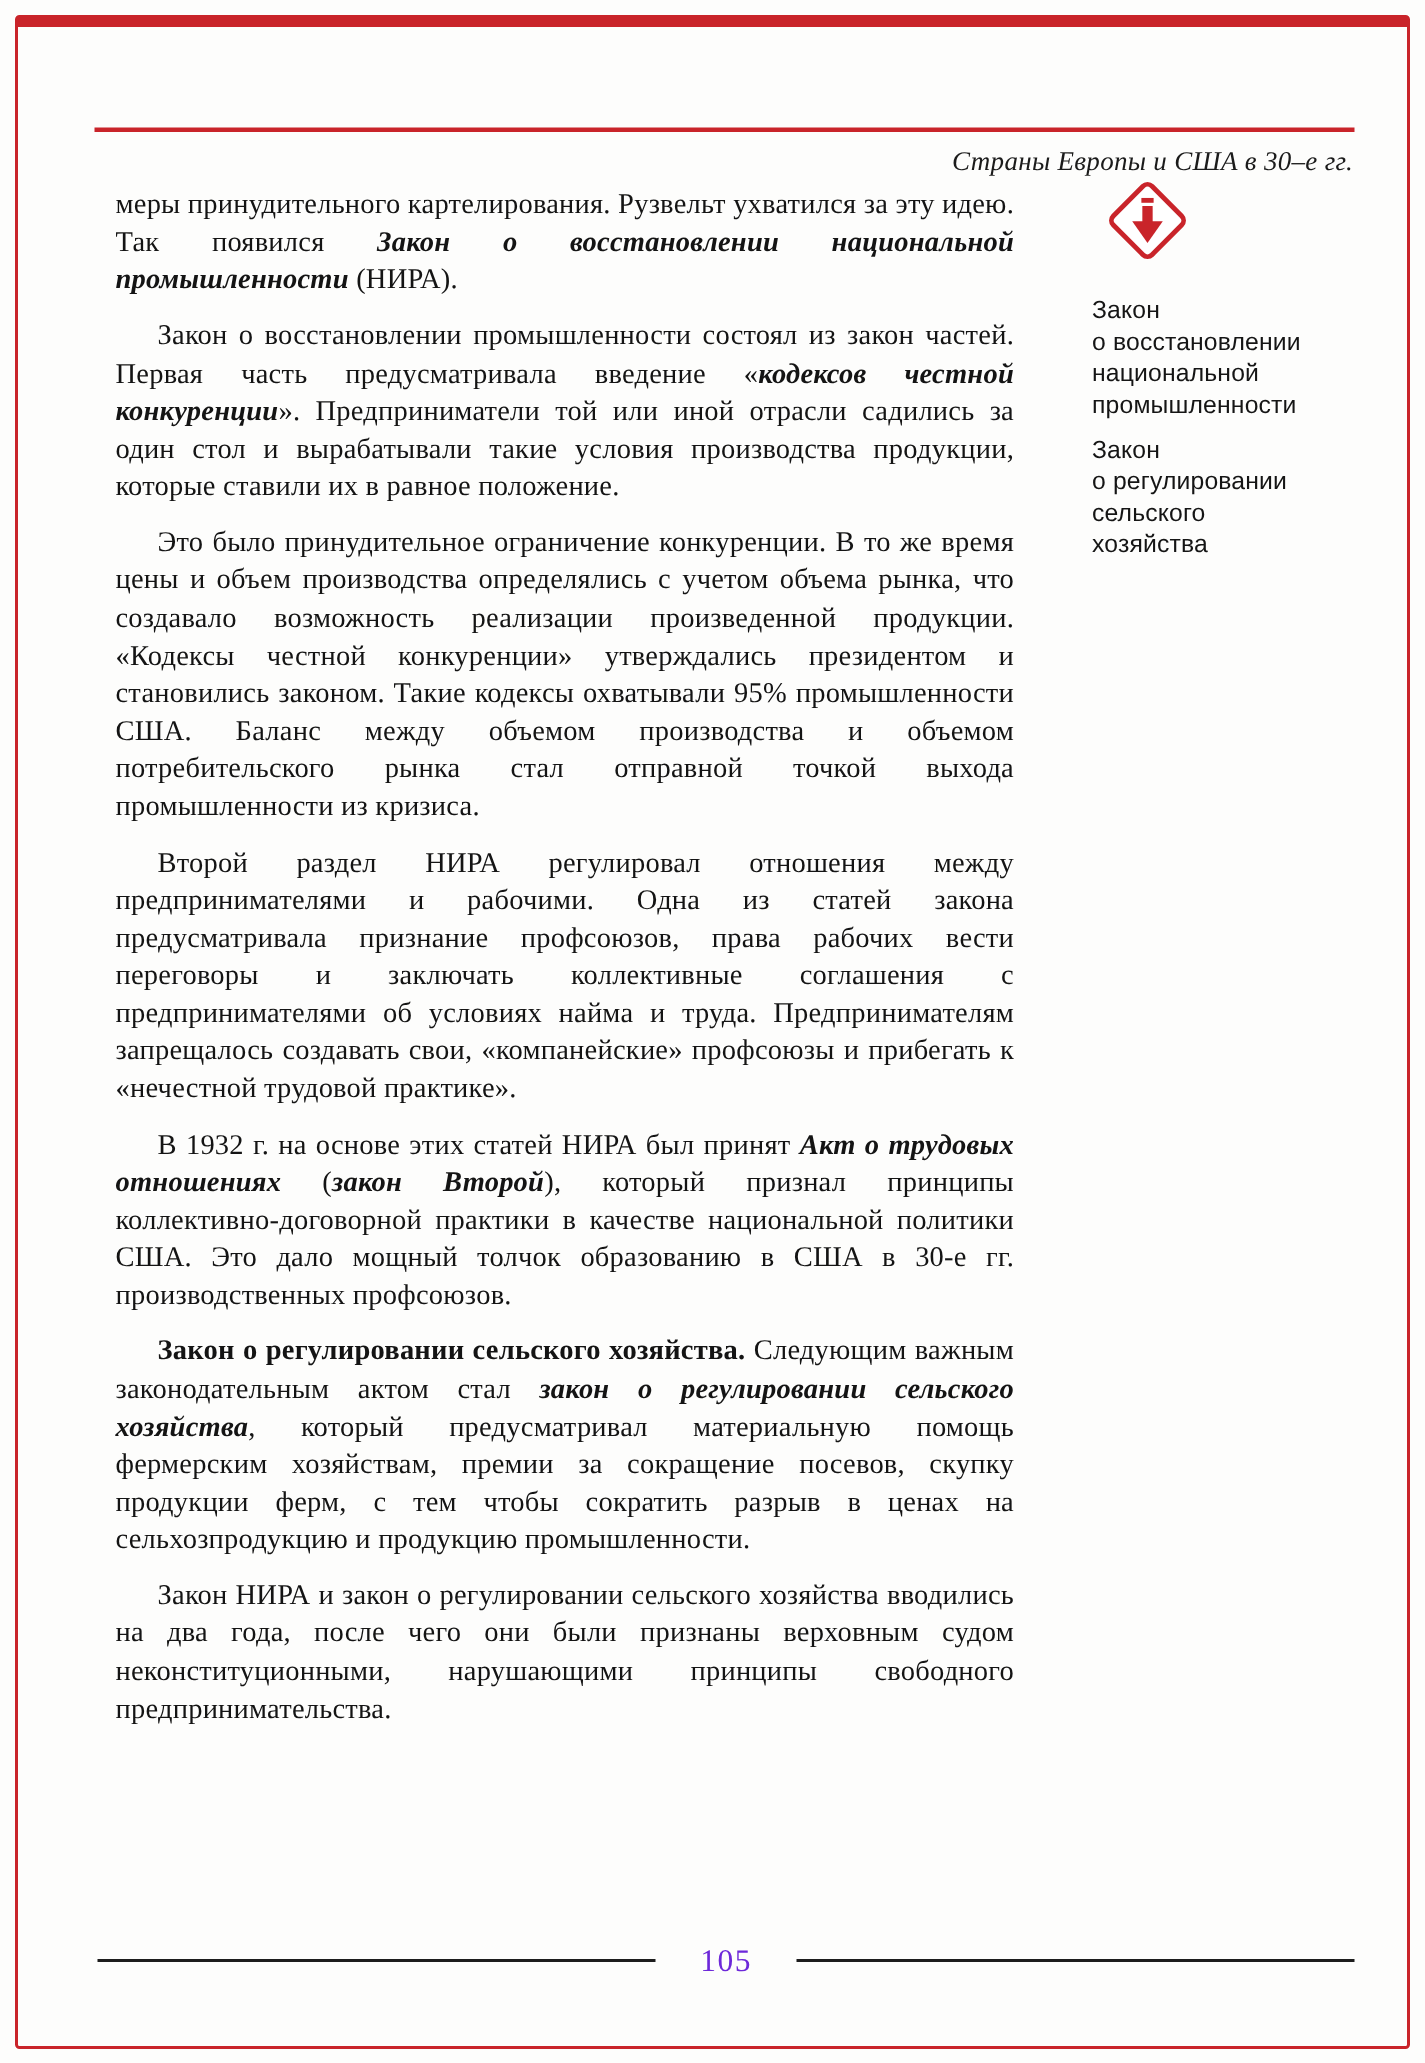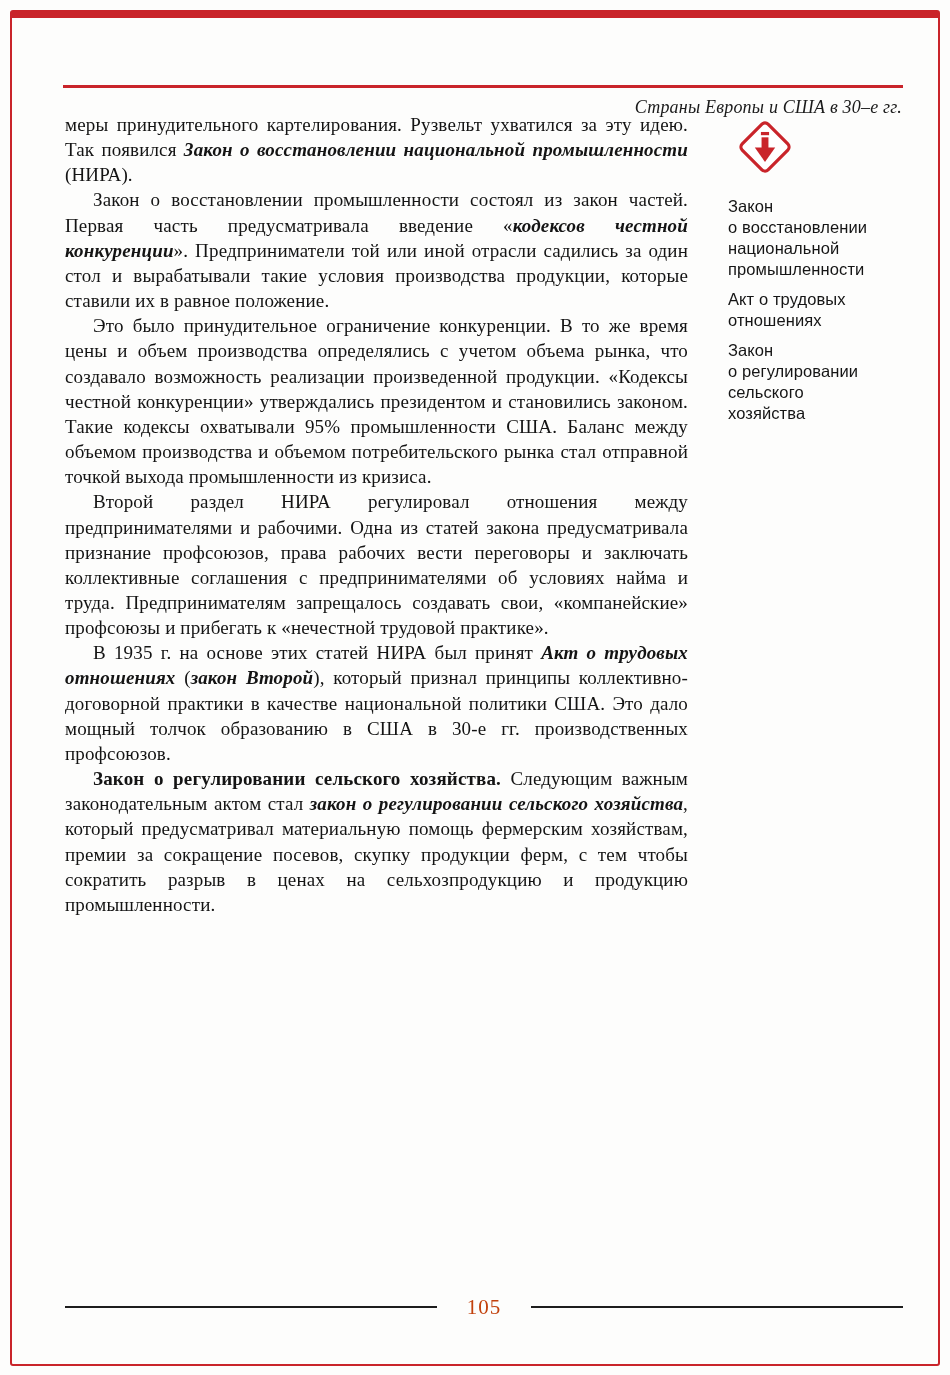--- a/index.html
+++ b/index.html
@@ -32,75 +32,74 @@
   }
   .header-rule{
     position:absolute;top:85px;left:63px;right:47px;height:2.5px;
     background:var(--red);
   }
   .text-column{
     position:absolute;left:65px;top:112px;width:623px;
     font-size:19px;line-height:25.15px;text-align:justify;
     letter-spacing:0.15px;
   }
-  .text-column p{margin:0;}
+  .text-column p{margin:12px;}
   .text-column p.indent{text-indent:28px;}
   .text-column .b{font-weight:bold;}
   .text-column .bi{font-weight:bold;font-style:italic;}
   .sidebar{
     position:absolute;left:712px;top:116px;width:200px;
     font-family:"Liberation Sans", sans-serif;
     margin-left:16px;
   }
   .sidebar-icon{width:58px;height:58px;margin:2px 0 16px 8px;}
   .sidebar-item{
     font-size:16.5px;line-height:21px;color:#151515;
     white-space:pre-line;margin-bottom:9px;letter-spacing:0.1px;
   }
   .page-footer{
     position:absolute;left:65px;right:47px;top:1293px;height:28px;
     display:flex;align-items:center;
   }
   .footer-rule{flex:1;height:2.5px;background:#1d1d1d;}
   .page-number{
     font-size:21px;letter-spacing:1px;padding:0 30px;
-    font-family:"Liberation Serif", serif;color:#c2410c;
+    font-family:"Liberation Serif", serif;color:#6d28d9;
   }
 </style>
 </head>
 <body>
 
 <div class="frame"></div>
 
 <div class="running-header">Страны Европы и США в 30–е гг.</div>
 <div class="header-rule"></div>
 
 <div class="text-column">
     <p class=""><span>меры принудительного картелирования. Рузвельт ухватился за эту идею. Так появился </span><span class="bi">Закон о восстановлении национальной промышленности</span><span> (НИРА).</span></p>
     <p class="indent"><span>Закон о восстановлении промышленности состоял из закон частей. Первая часть предусматривала введение «</span><span class="bi">кодексов честной конкуренции</span><span>». Предприниматели той или иной отрасли садились за один стол и вырабатывали такие условия производства продукции, которые ставили их в равное положение.</span></p>
     <p class="indent"><span>Это было принудительное ограничение конкуренции. В то же время цены и объем производства определялись с учетом объема рынка, что создавало возможность реализации произведенной продукции. «Кодексы честной конкуренции» утверждались президентом и становились законом. Такие кодексы охватывали 95% промышленности США. Баланс между объемом производства и объемом потребительского рынка стал отправной точкой выхода промышленности из кризиса.</span></p>
     <p class="indent"><span>Второй раздел НИРА регулировал отношения между предпринимателями и рабочими. Одна из статей закона предусматривала признание профсоюзов, права рабочих вести переговоры и заключать коллективные соглашения с предпринимателями об условиях найма и труда. Предпринимателям запрещалось создавать свои, «компанейские» профсоюзы и прибегать к «нечестной трудовой практике».</span></p>
-    <p class="indent"><span>В 1935 г. на основе этих статей НИРА был принят </span><span class="bi">Акт о трудовых отношениях</span><span> (</span><span class="bi">закон Второй</span><span>), который признал принципы коллективно-договорной практики в качестве национальной политики США. Это дало мощный толчок образованию в США в 30-е гг. производственных профсоюзов.</span></p>
+    <p class="indent"><span>В 1932 г. на основе этих статей НИРА был принят </span><span class="bi">Акт о трудовых отношениях</span><span> (</span><span class="bi">закон Второй</span><span>), который признал принципы коллективно-договорной практики в качестве национальной политики США. Это дало мощный толчок образованию в США в 30-е гг. производственных профсоюзов.</span></p>
     <p class="indent"><span class="b">Закон о регулировании сельского хозяйства.</span><span> Следующим важным законодательным актом стал </span><span class="bi">закон о регулировании сельского хозяйства</span><span>, который предусматривал материальную помощь фермерским хозяйствам, премии за сокращение посевов, скупку продукции ферм, с тем чтобы сократить разрыв в ценах на сельхозпродукцию и продукцию промышленности.</span></p>
+    <p class="indent"><span>Закон НИРА и закон о регулировании сельского хозяйства вводились на два года, после чего они были признаны верховным судом неконституционными, нарушающими принципы свободного предпринимательства.</span></p>
   </div>
 
 <div class="sidebar">
   <svg class="sidebar-icon" viewBox="0 0 54 54" aria-hidden="true">
     <rect x="10" y="10" width="34" height="34" rx="4" transform="rotate(45 27 27)" fill="#ffffff" stroke="#c9242a" stroke-width="3"></rect>
     <rect x="23.2" y="13" width="7.6" height="3" fill="#c9242a"></rect>
     <rect x="23.8" y="18" width="6.4" height="11" fill="#c9242a"></rect>
     <polygon points="17.5,27.5 36.5,27.5 27,41" fill="#c9242a"></polygon>
   </svg>
   <div>
       <div class="sidebar-item">Закон
 о восстановлении
 национальной
 промышленности</div>
-      <div class="sidebar-item">Акт о трудовых
-отношениях</div>
       <div class="sidebar-item">Закон
 о регулировании
 сельского
 хозяйства</div>
     </div>
 </div>
 
 <div class="page-footer">
   <div class="footer-rule"></div>
   <div class="page-number">105</div>

